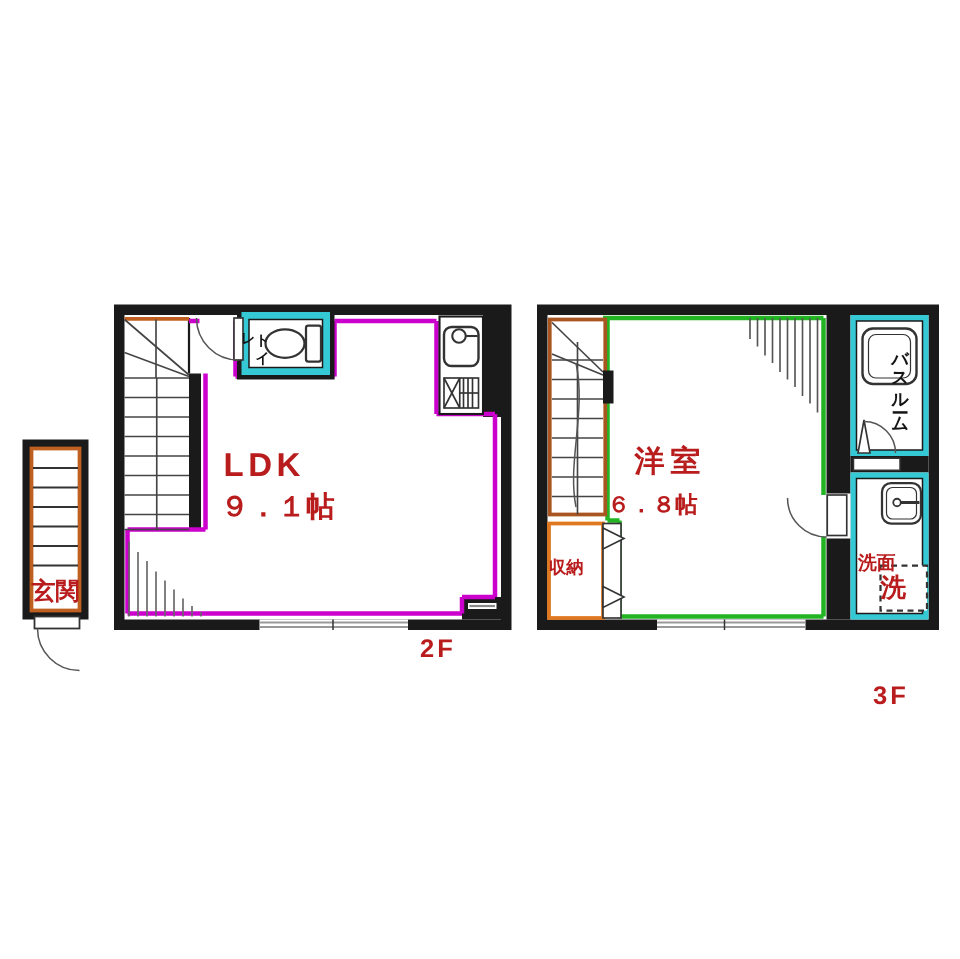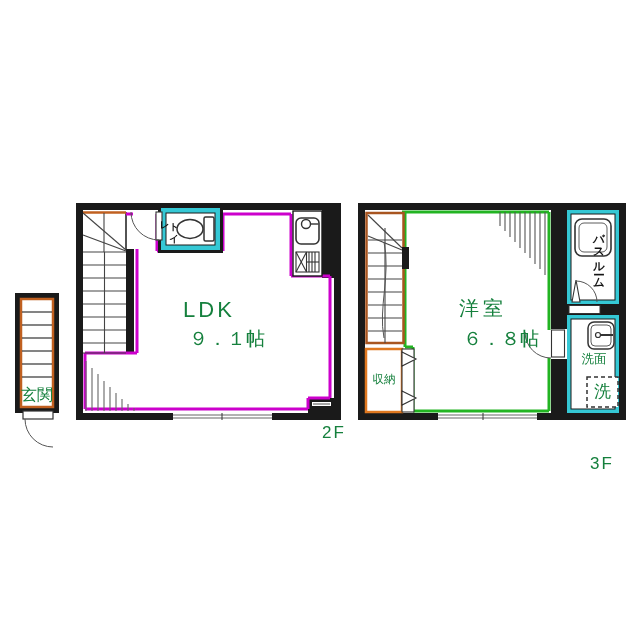--- a/index.html
+++ b/index.html
@@ -2,21 +2,21 @@
 <html><head>
 <meta charset="utf-8">
 <style>
   html,body{margin:0;padding:0;background:#fff;}
   #stage{
     position:relative;width:640px;height:639px;background:#ffffff;overflow:hidden;
     font-family:"Liberation Sans","DejaVu Sans",sans-serif;
   }
   #plan-svg{position:absolute;left:0;top:0;}
   .lbl{
-    position:absolute;font-weight:normal;color:#15803d;text-align:center;
+    position:absolute;font-weight:bold;color:#b91c1c;text-align:left;
     white-space:nowrap;line-height:1.15;
   }
   .vlbl{
     position:absolute;font-weight:bold;color:#141414;
     writing-mode:vertical-rl;text-orientation:mixed;letter-spacing:1px;line-height:1;
   }
 </style>
 </head>
 <body>
 
@@ -216,23 +216,23 @@
       <line x1="483" y1="413" x2="483" y2="420" stroke="#333333" stroke-width="1"></line>
     </g>
   </g>
 </svg>
 
 <div class="lbl" style="left:21px;top:386px;width:32px;font-size:16px;">玄関</div>
 
 <div class="lbl" style="left:149px;top:297px;width:120px;font-size:22px;letter-spacing:3px;">LDK</div>
 <div class="lbl" style="left:147px;top:328px;width:160px;font-size:19px;">９．１帖</div>
 <div class="vlbl" style="left:165px;top:215px;height:34px;width:14px;font-size:9.5px;">トイレ</div>
-<div class="lbl" style="left:314px;top:423px;width:40px;font-size:17px;letter-spacing:2px;">2F</div>
+<div class="lbl" style="left:280px;top:423px;width:40px;font-size:17px;letter-spacing:2px;">2F</div>
 
 <div class="lbl" style="left:423px;top:297px;width:120px;font-size:20px;letter-spacing:4px;">洋室</div>
-<div class="lbl" style="left:405px;top:328px;width:160px;font-size:19px;padding-left:16px;">６．８帖</div>
+<div class="lbl" style="left:405px;top:328px;width:160px;font-size:15px;">６．８帖</div>
 <div class="vlbl" style="left:590px;top:226px;height:80px;width:14px;font-size:11.5px;">バスルーム</div>
-<div class="lbl" style="left:572px;top:352px;width:44px;font-size:12.5px;">洗面</div>
+<div class="lbl" style="left:572px;top:368px;width:44px;font-size:12.5px;">洗面</div>
 <div class="lbl" style="left:587px;top:382px;width:31px;font-size:17px;">洗</div>
 <div class="lbl" style="left:366px;top:373px;width:36px;font-size:11.5px;">収納</div>
 <div class="lbl" style="left:582px;top:423px;width:40px;font-size:17px;letter-spacing:2px;margin-top:31px;">3F</div>
 
 </div>
 
 </body></html>

